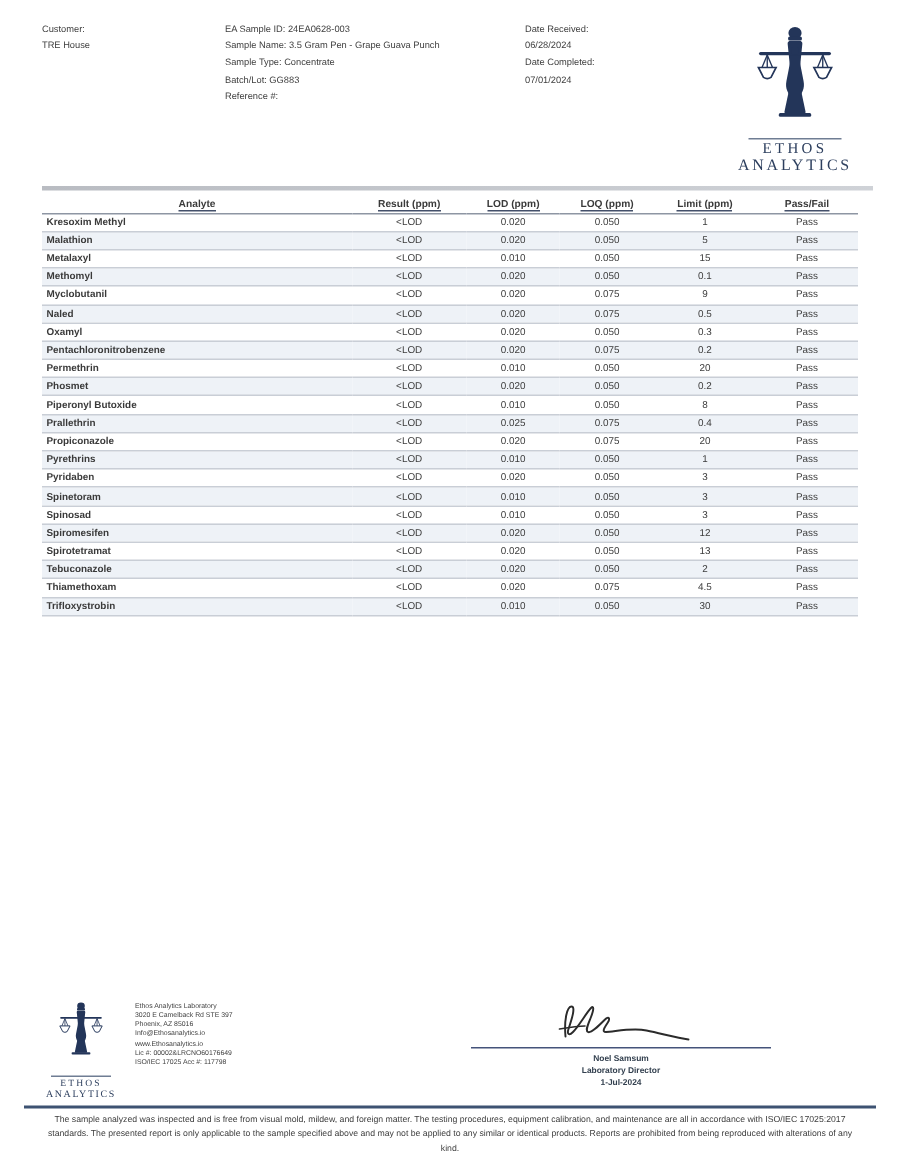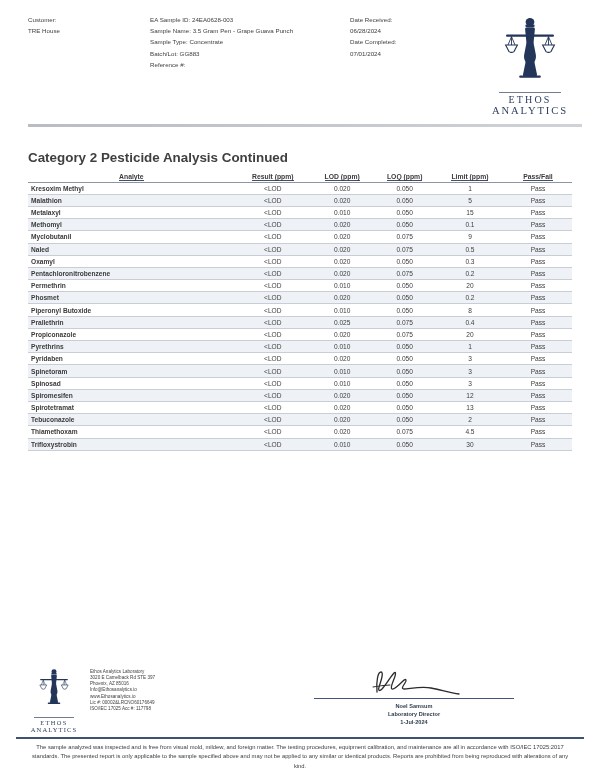--- a/index.html
+++ b/index.html
@@ -186,21 +186,20 @@
         <div class="logo-name logo-ethos">ETHOS</div>
         <div class="logo-name logo-analytics">ANALYTICS</div>
       </div>
     </div>
   </div>
 
   <div class="title-block">
     <div class="title-rule"></div>
   </div>
 
-  <div class="section-title">Category 2 Pesticide Analysis Continued</div>
 
   <div class="table-wrap">
     <table class="coa">
       <thead>
         <tr>
           <th class="th-analyte"><span class="u">Analyte</span></th>
           <th class="th-result"><span class="u">Result (ppm)</span></th>
           <th class="th-lod"><span class="u">LOD (ppm)</span></th>
           <th class="th-loq"><span class="u">LOQ (ppm)</span></th>
           <th class="th-limit"><span class="u">Limit (ppm)</span></th>

